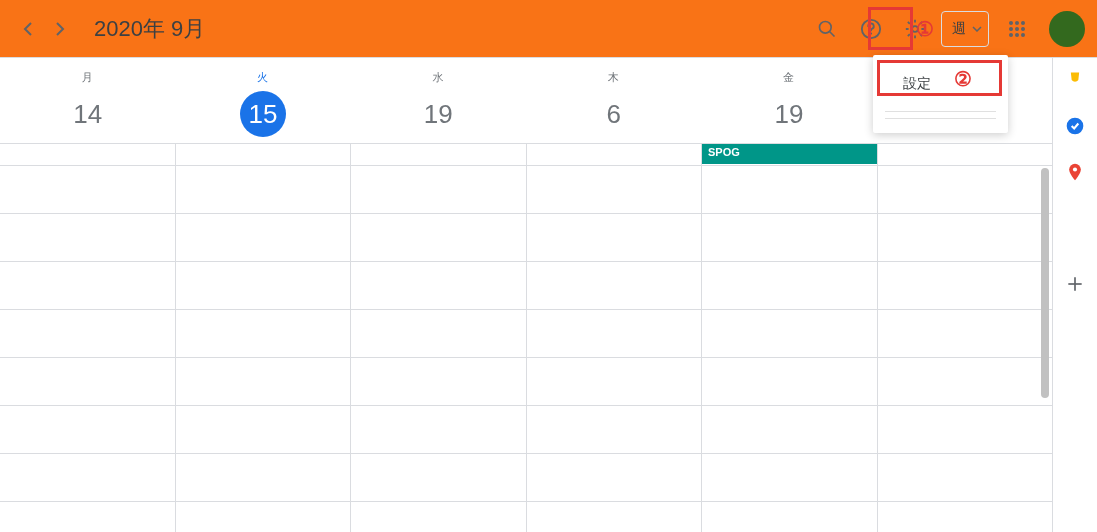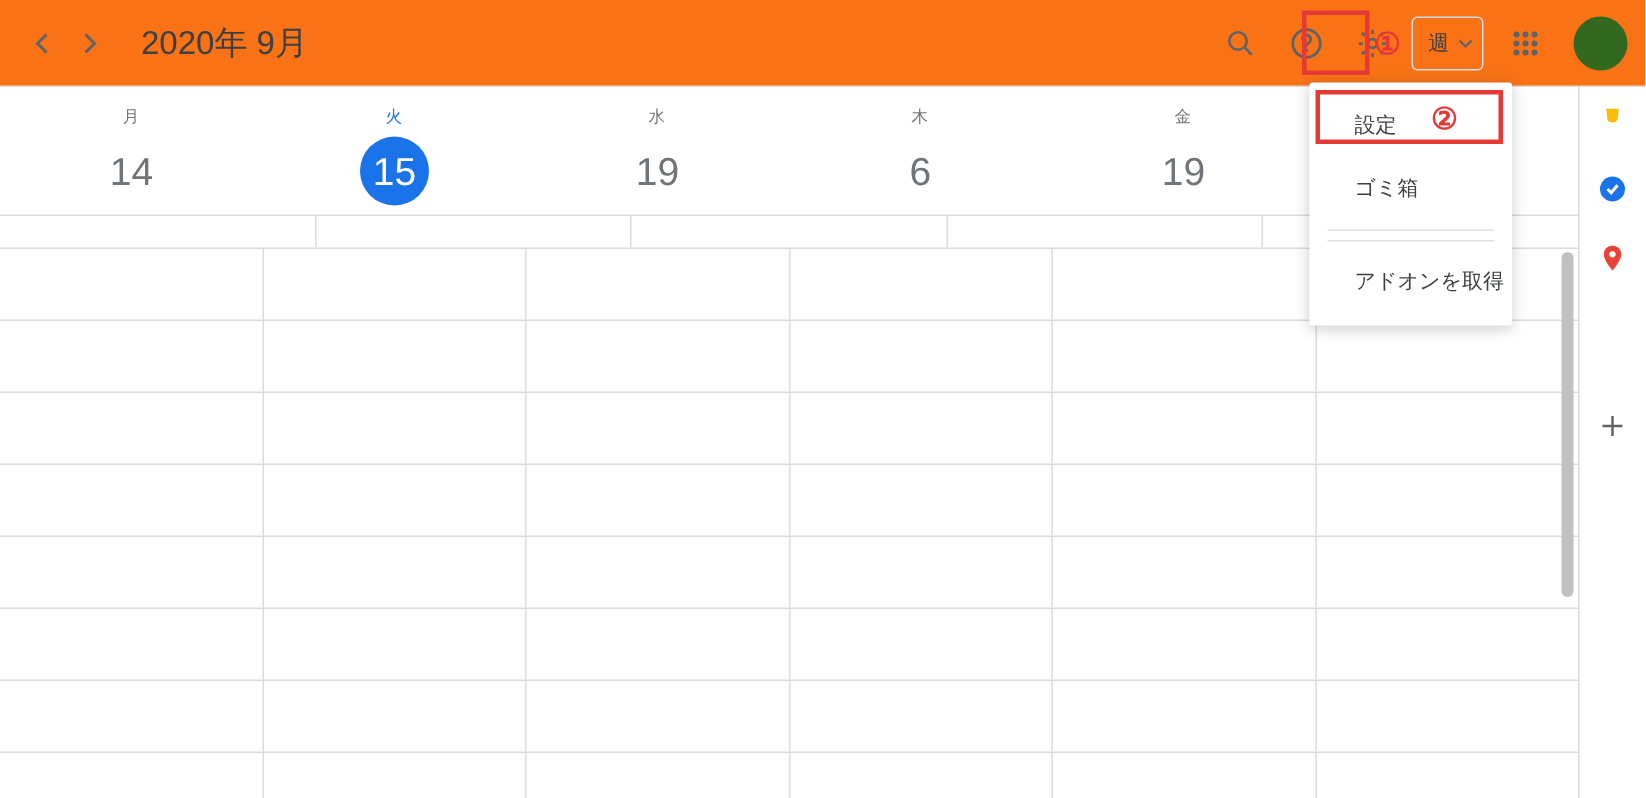--- a/index.html
+++ b/index.html
@@ -120,20 +120,23 @@
       <div class="day-col">
         <div class="dow">土</div>
         <div class="dnum">19</div>
       </div>
     </div>
   <div class="allday-row" id="allday-row">
       <div class="allday-cell"></div>
       <div class="allday-cell"></div>
       <div class="allday-cell"></div>
       <div class="allday-cell"></div>
+      <div class="allday-cell">
+        <div class="event-chip">SPOG</div>
+      </div>
       <div class="allday-cell"></div>
     </div>
   <div class="hour-rows" id="hour-rows">
       <div class="hour-row">
         <div class="hour-cell"></div>
         <div class="hour-cell"></div>
         <div class="hour-cell"></div>
         <div class="hour-cell"></div>
         <div class="hour-cell"></div>
         <div class="hour-cell"></div>
@@ -223,22 +226,20 @@
       </svg>
   </div>
 </div>
 
 <div class="scrollbar">
   <div class="scroll-thumb"></div>
 </div>
 
 <div class="menu">
   <div class="menu-item">設定</div>
-  <div class="menu-item">ゴミ箱</div>
   <div class="menu-divider"></div>
   <div class="menu-divider"></div>
-  <div class="menu-item">アドオンを取得</div>
 </div>
 
 <div class="callout" style="top:7px; left:868px; width:45px; height:43px;"></div>
 <div class="callout-badge" style="top:17px; left:916px;">①</div>
 <div class="callout" style="top:60px; left:877px; width:125px; height:36px;"></div>
 <div class="callout-badge" style="top:67px; left:954px;">②</div>
 
 </body></html>

